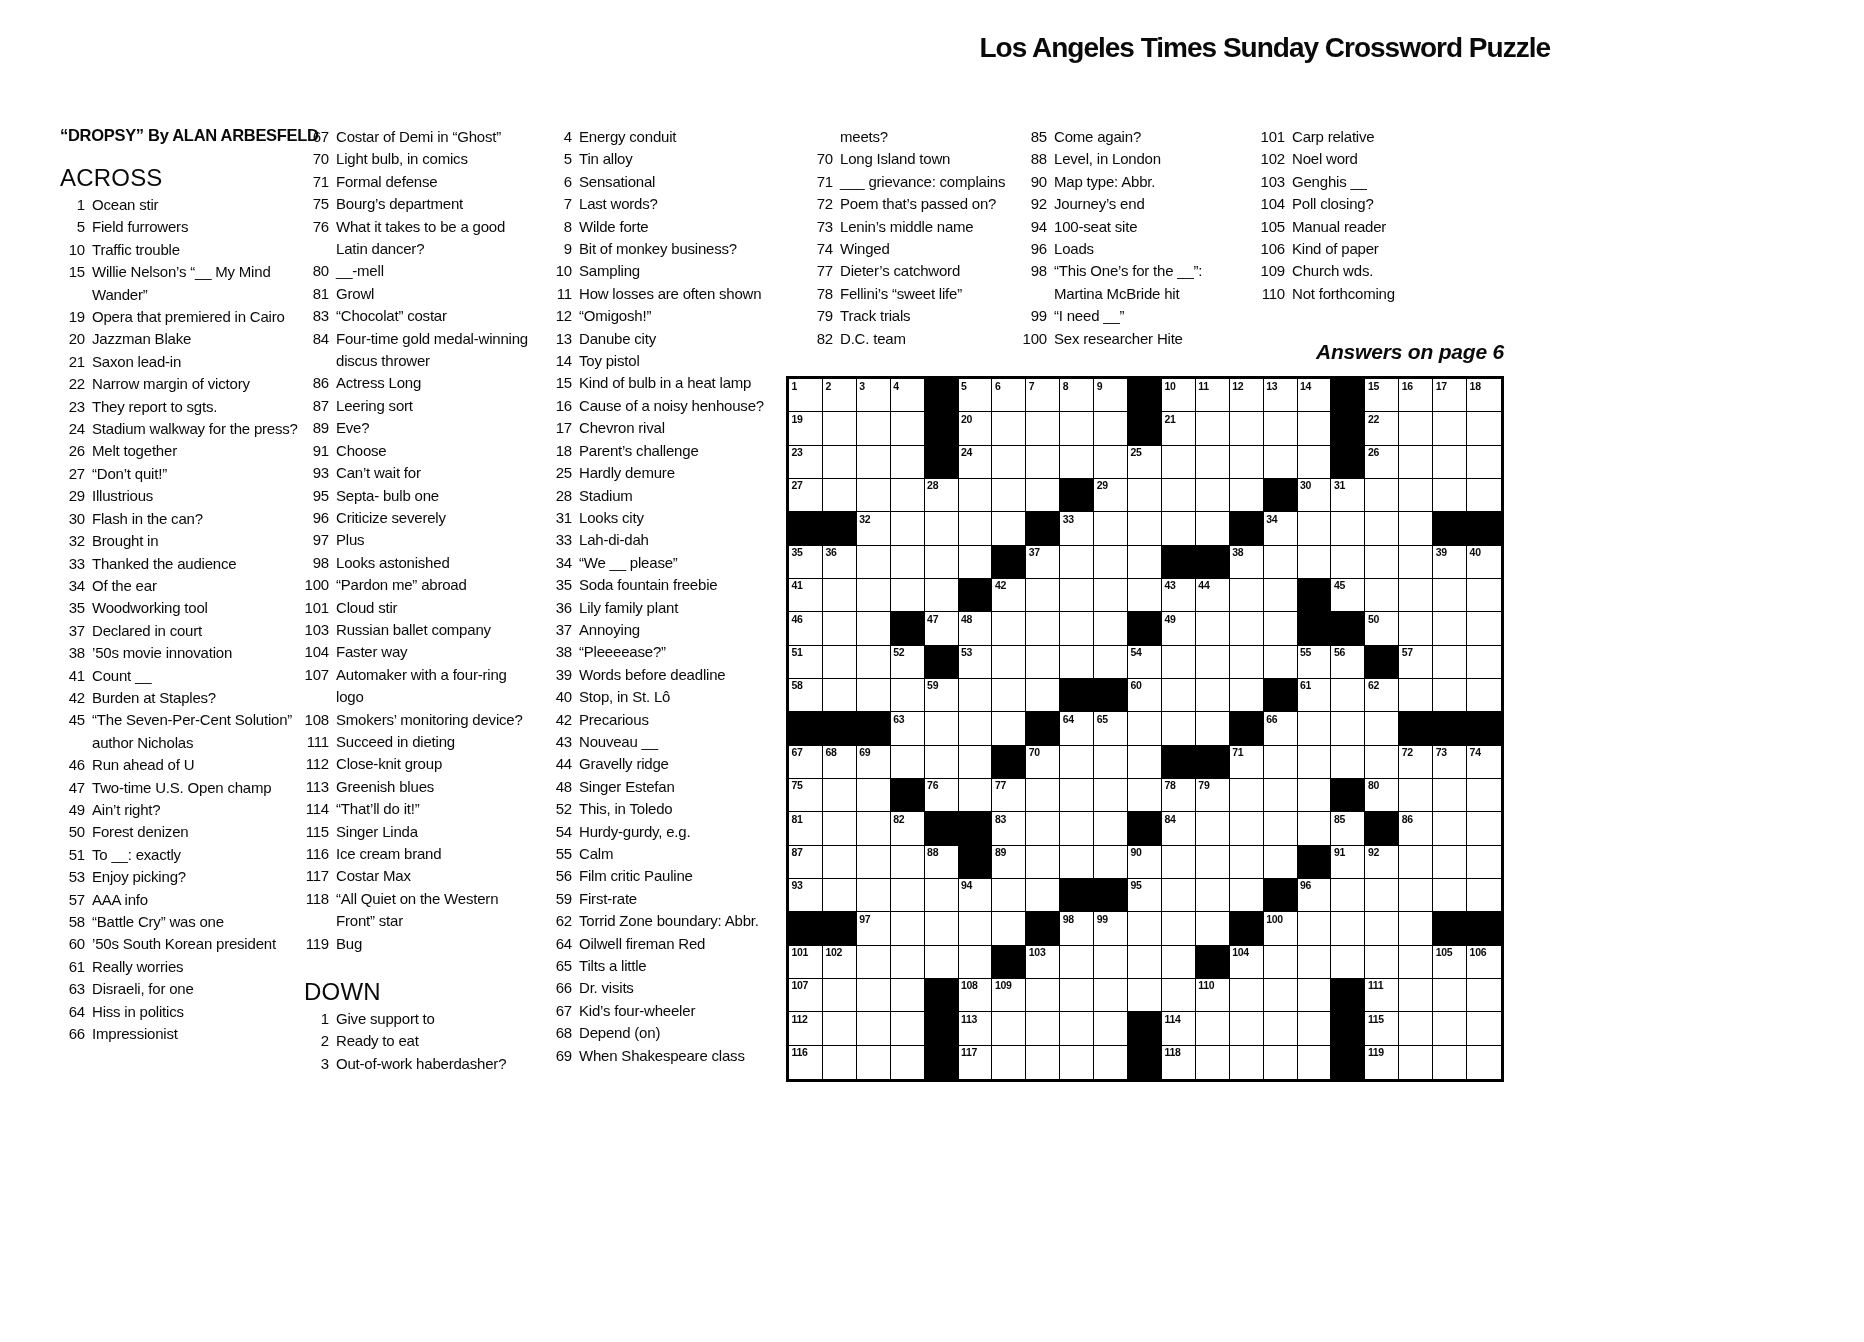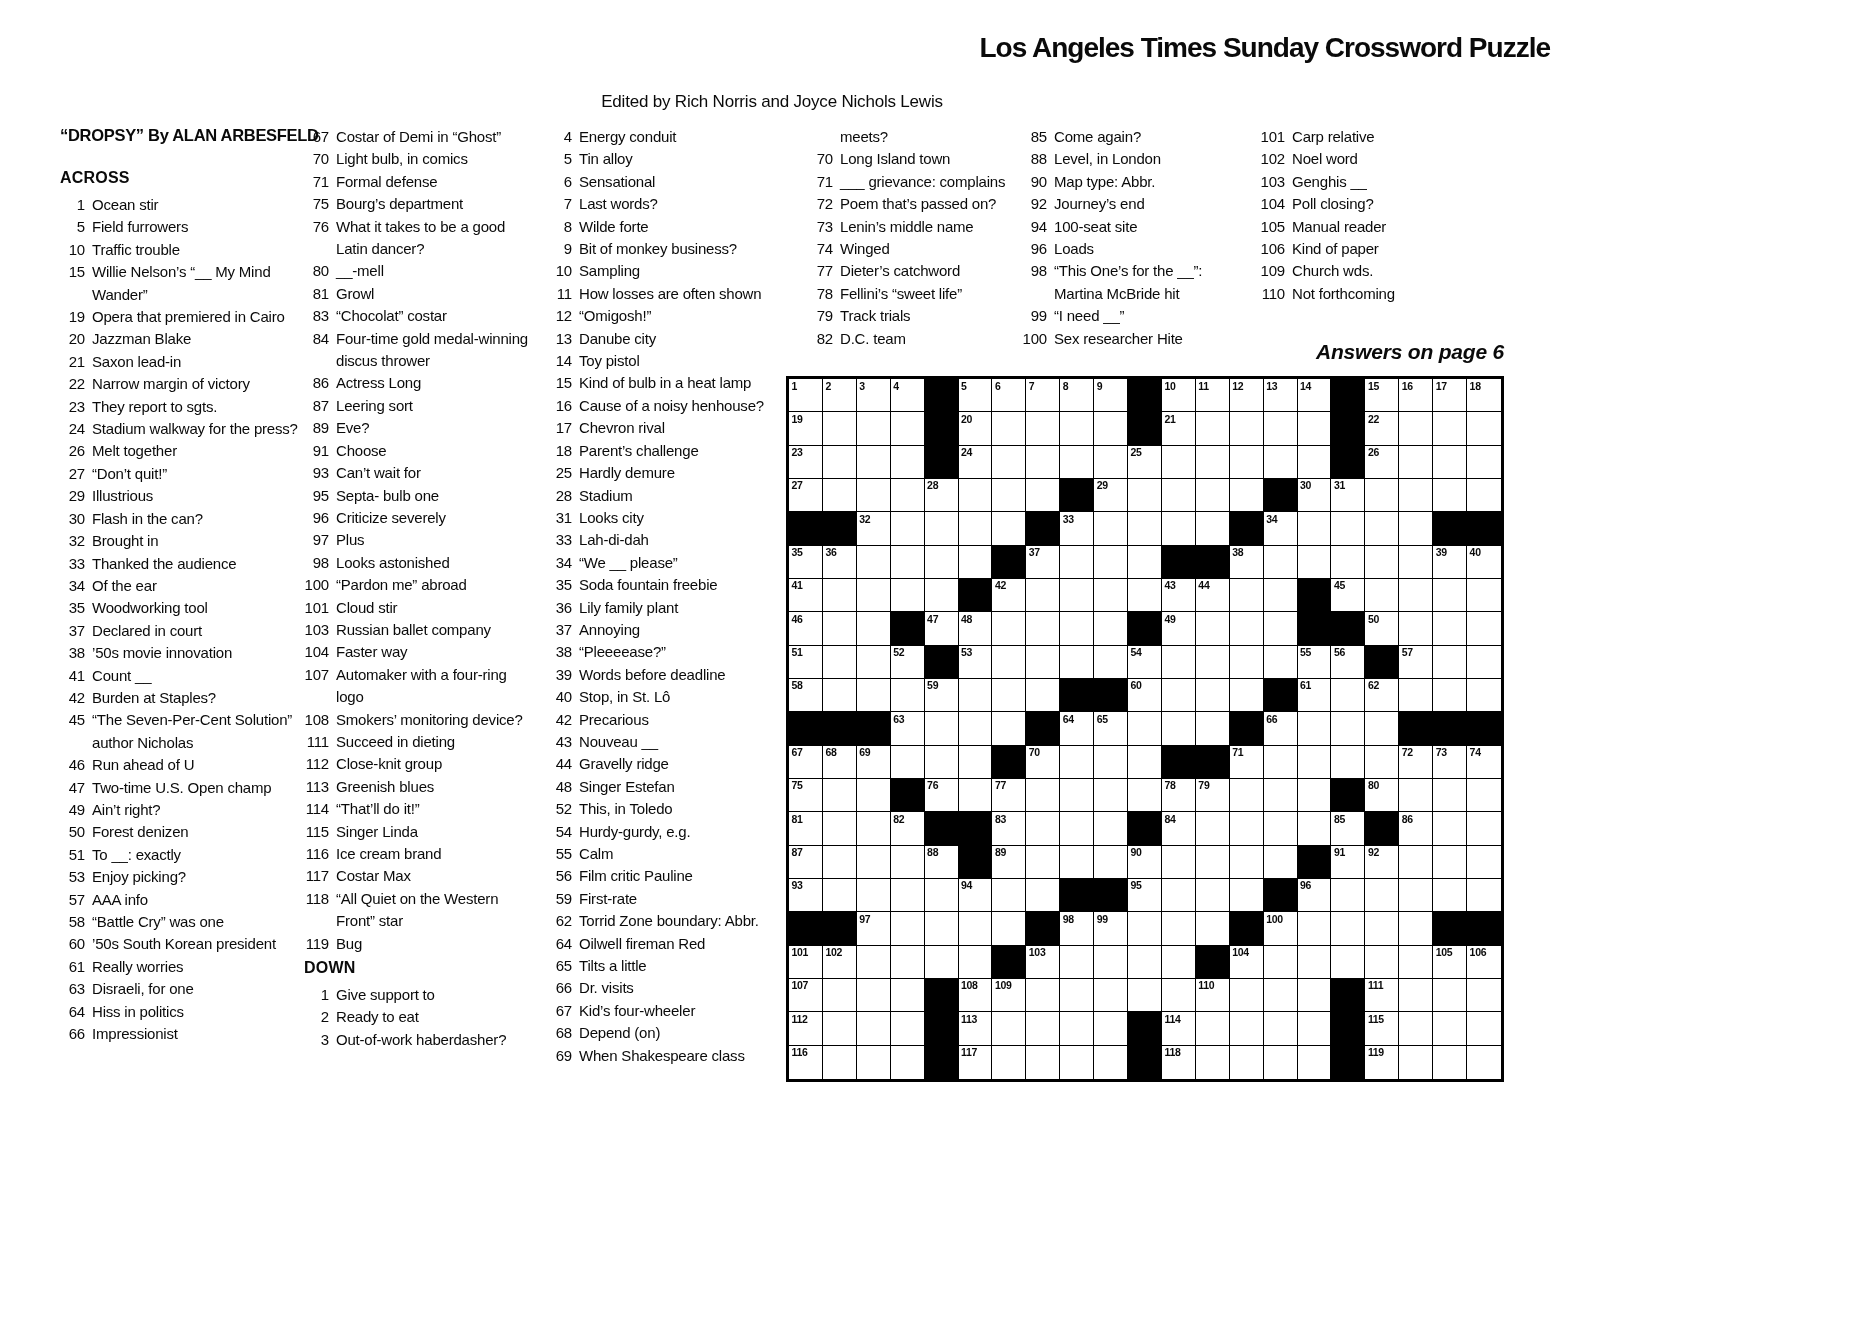--- a/index.html
+++ b/index.html
@@ -11,22 +11,22 @@
   #main-title {
     position:absolute; left:0; top:32px; width:1550px; text-align:right;
     font-size:28px; font-weight:bold; letter-spacing:-1px;
   }
   #subtitle {
     position:absolute; left:0; top:92px; width:1544px; text-align:center;
     font-size:17px; letter-spacing:-0.2px;
   }
   .col { position:absolute; font-size:15px; letter-spacing:-0.2px; }
   .byline { font-size:16.5px; font-weight:bold; letter-spacing:-0.3px; margin-bottom:20px; white-space:nowrap; }
-  .list-header { font-size:16px; font-weight:bold; letter-spacing:0.2px; line-height:26px; margin-bottom:3px; }
-  .gap-top { margin-top:0; }
+  .list-header { font-size:24px; font-weight:normal; letter-spacing:0.2px; line-height:26px; margin-bottom:3px; }
+  .gap-top { margin-top:24px; }
   .clue { position:relative; padding-left:32px; line-height:22.4px; }
   .clue .cn { position:absolute; left:0; top:0; width:25px; text-align:right; }
   .clue-cont { padding-left:32px; line-height:22.4px; }
   #answers-note {
     position:absolute; left:1260px; top:340px; width:244px; text-align:right;
     font-size:21px; font-weight:bold; font-style:italic; letter-spacing:-0.2px;
   }
   #grid {
     position:absolute; left:786px; top:376px; width:718px; height:706px;
     display:grid; grid-template-columns:repeat(21,1fr); grid-template-rows:repeat(21,1fr);
@@ -39,21 +39,20 @@
   .cell .cnum {
     position:absolute; left:2.5px; top:1.5px; font-size:10.5px; font-weight:bold;
     letter-spacing:-0.3px; line-height:11px;
   }
 </style>
 </head>
 <body>
 
 <div id="page">
   <div id="main-title">Los Angeles Times Sunday Crossword Puzzle</div>
-  <div id="subtitle">Edited by Rich Norris and Joyce Nichols Lewis</div>
 
   <div class="col" id="col-1" style="left: 60px; top: 126px; width: 238px;">
       <div class="byline">“DROPSY” By ALAN ARBESFELD</div>
       <div class="list-header">ACROSS</div>
       <div class="clue"><span class="cn">1</span><span class="ct">Ocean stir</span></div>
       <div class="clue"><span class="cn">5</span><span class="ct">Field furrowers</span></div>
       <div class="clue"><span class="cn">10</span><span class="ct">Traffic trouble</span></div>
       <div class="clue"><span class="cn">15</span><span class="ct">Willie Nelson’s “__ My Mind Wander”</span></div>
       <div class="clue"><span class="cn">19</span><span class="ct">Opera that premiered in Cairo</span></div>
       <div class="clue"><span class="cn">20</span><span class="ct">Jazzman Blake</span></div>

